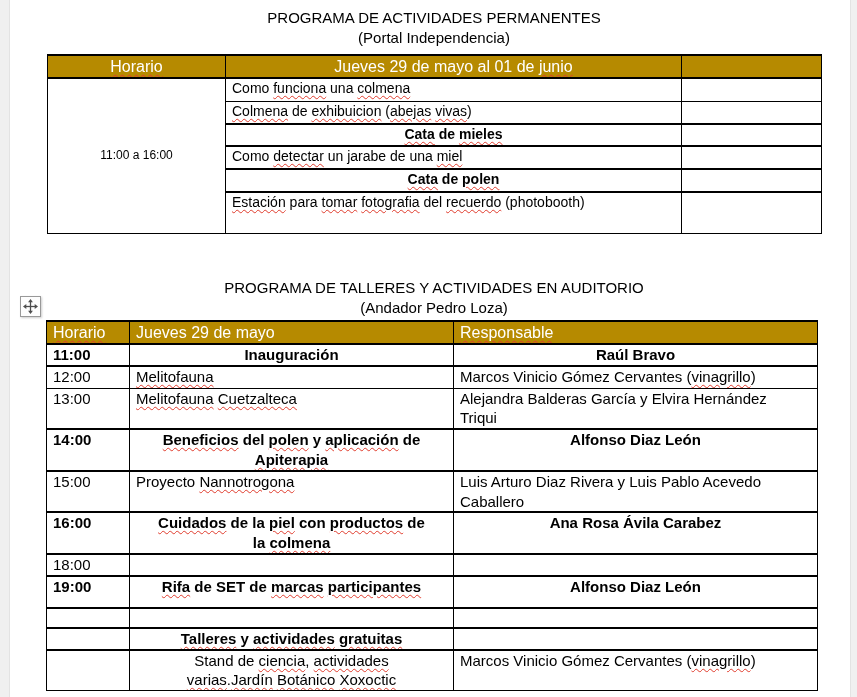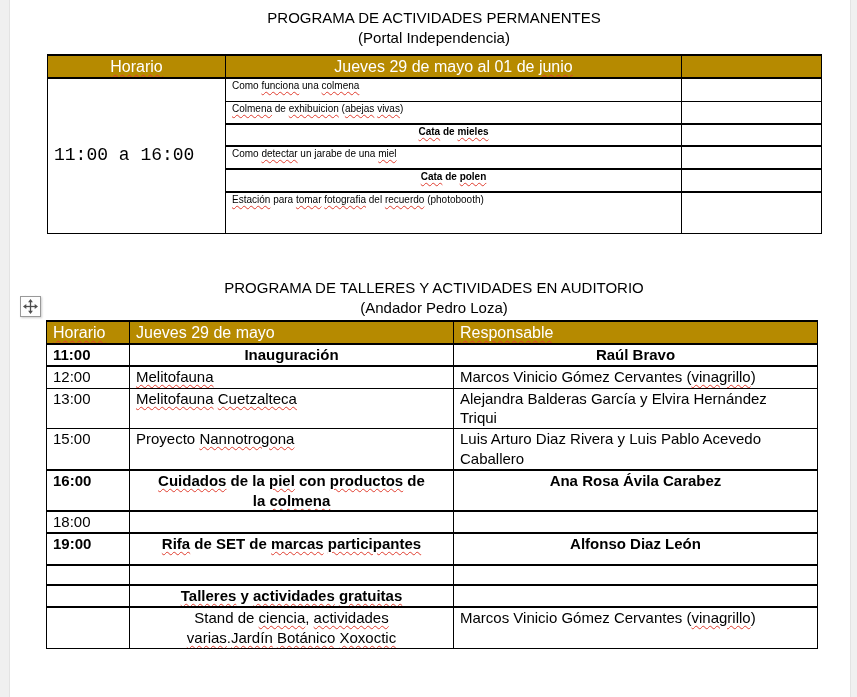--- a/index.html
+++ b/index.html
@@ -19,22 +19,22 @@
   th, td { border:1px solid #000; padding:0 6px; vertical-align:top; overflow:hidden; line-height:1.32; }
 
   
   .sq { text-decoration-line:underline; text-decoration-style:wavy;
         text-decoration-color:#e03c2e; text-decoration-thickness:1px;
         text-underline-offset:2px; }
 
   
   #table1 { left:47px; top:54px; width:774px; }
   #table1 th { background:var(--gold); color:#fff; font-weight:normal; font-size:16px; text-align:center; }
-  #table1 td { font-size:10px; }
-  #table1 .t1-time { font-size:18px; text-align:left; vertical-align:middle;font-family:Liberation Mono, monospace; }
+  #table1 td { font-size:14px; }
+  #table1 .t1-time { font-size:12px; text-align:center; vertical-align:middle; }
   #table1 .cb { font-weight:bold; text-align:center; }
   tr.thick > td, tr.thick > th { border-top-width:2px; border-bottom-width:2px;margin-left:8px; }
 
   
   #table2 { left:46px; top:320px; width:771px; }
   #table2 th { background:var(--gold); color:#fff; font-weight:normal; font-size:16px; text-align:left; }
   #table2 td { font-size:15px; }
   #table2 .time { }
   .b { font-weight:bold; }
   .ctr { text-align:center; }
@@ -131,20 +131,25 @@
   <tr style="height:22px">
     <td class="time"><span>12:00</span></td>
     <td><span class="sq">Melitofauna</span></td>
     <td><span>Marcos Vinicio Gómez Cervantes (</span><span class="sq">vinagrillo</span><span>)</span></td>
   </tr>
   <tr style="height:38px">
     <td class="time"><span>13:00</span></td>
     <td><span class="sq">Melitofauna</span><span> </span><span class="sq">Cuetzalteca</span></td>
     <td><span>Alejandra Balderas García y Elvira Hernández</span><br><span>Triqui</span></td>
   </tr>
+  <tr class="thick" style="height:38px">
+    <td class="time b"><span>14:00</span></td>
+    <td class="ctr b"><span class="sq">Beneficios</span><span> del </span><span class="sq">polen</span><span> y </span><span class="sq">aplicación</span><span> de</span><br><span class="sq">Apiterapia</span></td>
+    <td class="ctr b"><span>Alfonso Diaz León</span></td>
+  </tr>
   <tr style="height:40px">
     <td class="time"><span>15:00</span></td>
     <td><span>Proyecto </span><span class="sq">Nannotrogona</span></td>
     <td><span>Luis Arturo Diaz Rivera y Luis Pablo Acevedo</span><br><span>Caballero</span></td>
   </tr>
   <tr class="thick" style="height:38px">
     <td class="time b"><span>16:00</span></td>
     <td class="ctr b"><span class="sq">Cuidados</span><span> de la </span><span class="sq">piel</span><span> con </span><span class="sq">productos</span><span> de</span><br><span>la </span><span class="sq">colmena</span></td>
     <td class="ctr b"><span>Ana Rosa Ávila Carabez</span></td>
   </tr>

